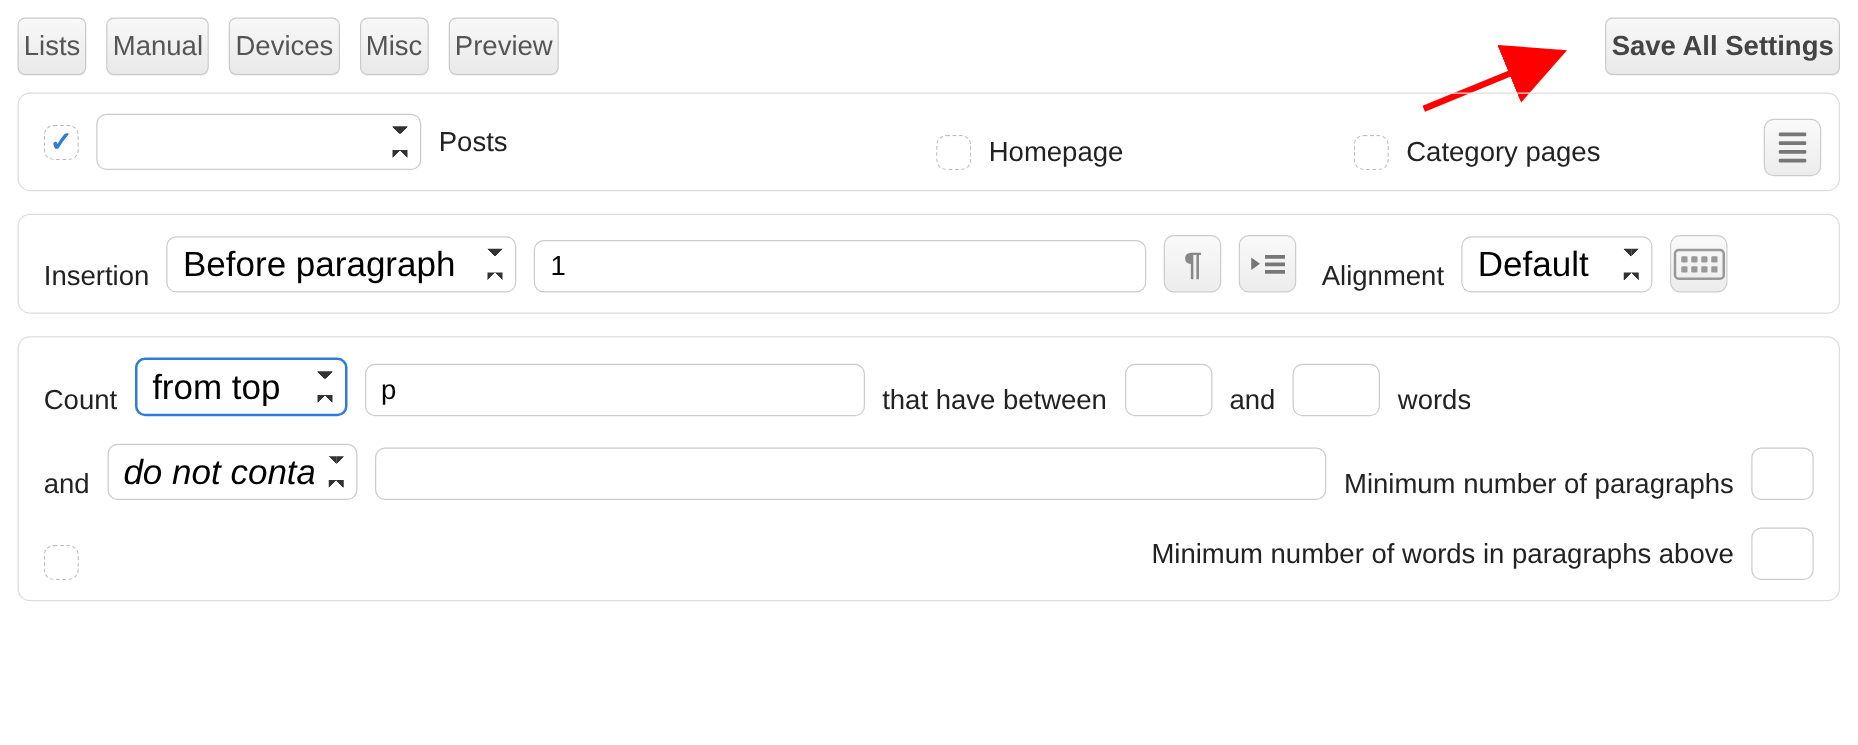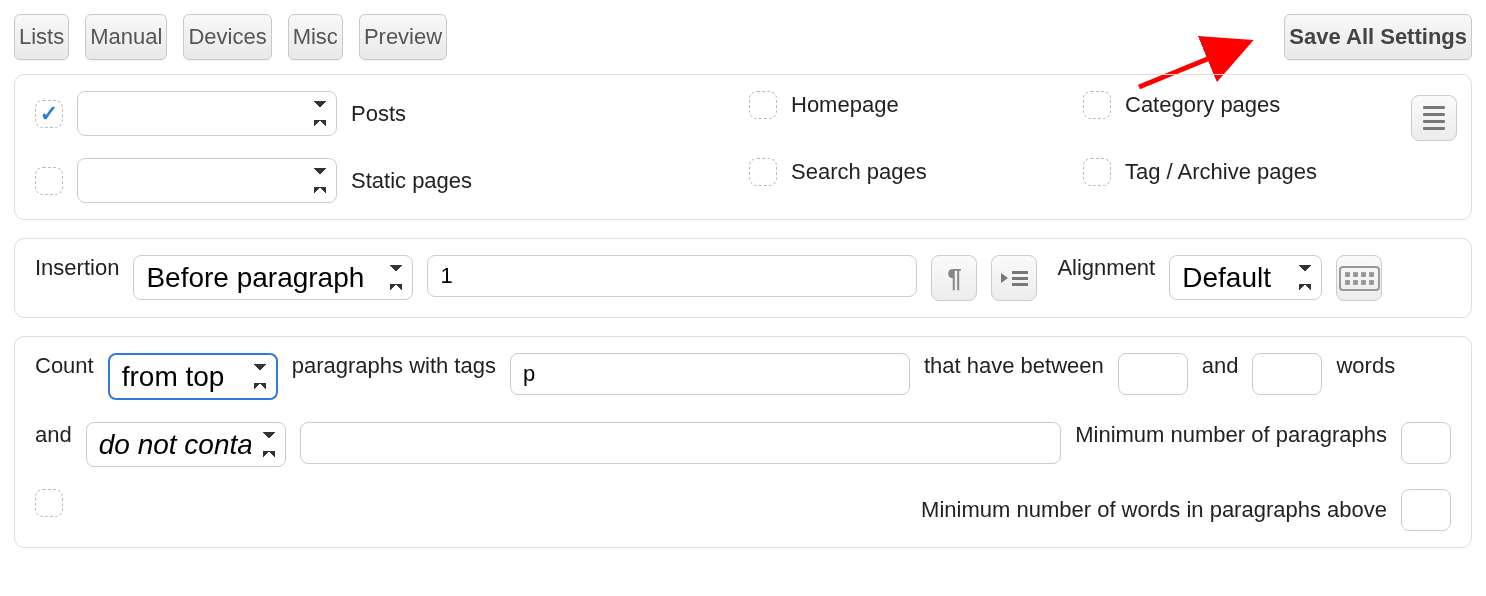--- a/index.html
+++ b/index.html
@@ -31,21 +31,21 @@
     box-shadow: 0 1px 0 rgba(0,0,0,.05);
   }
   .btn.primary { font-weight: 600; color:#444; }
   .panel {
     border: 1px solid #ddd;
     border-radius: 10px;
     padding: 16px 20px;
     margin-bottom: 18px;
     position: relative;
   }
-  .row { display:flex; align-items:flex-start; flex-wrap:wrap; gap:24px 14px; }
+  .row { display:flex; align-items:flex-end; flex-wrap:wrap; gap:24px 14px; }
   .row + .row { margin-top: 22px; }
   .col { display:flex; align-items:center; gap:14px; }
   .chk {
     width: 28px; height: 28px;
     border: 1px dashed #bbb;
     border-radius: 8px;
     background: #fff;
     display:inline-flex; align-items:center; justify-content:center;
     cursor:pointer;
   }
@@ -152,35 +152,20 @@
     <div class="col" style="width:320px;">
       <span class="chk"></span>
       <span class="label">Homepage</span>
     </div>
     <div class="col">
       <span class="chk"></span>
       <span class="label">Category pages</span>
     </div>
   </div>
 
-  <div class="row">
-    <div class="col" style="width:700px;">
-      <span class="chk"></span>
-      <select class="sel wide"><option></option></select>
-      <span class="label">Static pages</span>
-    </div>
-    <div class="col" style="width:320px;">
-      <span class="chk"></span>
-      <span class="label">Search pages</span>
-    </div>
-    <div class="col">
-      <span class="chk"></span>
-      <span class="label">Tag / Archive pages</span>
-    </div>
-  </div>
 </div>
 
 <div class="panel">
   <div class="row">
     <span class="label">Insertion</span>
     <select class="sel" style="width:280px;">
       <option>Before paragraph</option>
     </select>
     <input class="txt" style="flex: 0 0 490px;" value="1">
     <div class="iconbtn">
@@ -214,21 +199,20 @@
     </div>
   </div>
 </div>
 
 <div class="panel">
   <div class="row">
     <span class="label">Count</span>
     <select class="sel blue" style="width:170px;">
       <option>from top</option>
     </select>
-    <span class="label">paragraphs with tags</span>
     <input class="txt" style="width: 400px;" value="p">
     <span class="label">that have between</span>
     <input class="txt" style="width: 70px;" value="">
     <span class="label">and</span>
     <input class="txt" style="width: 70px;" value="">
     <span class="label">words</span>
   </div>
 
   <div class="row">
     <span class="label">and</span>

